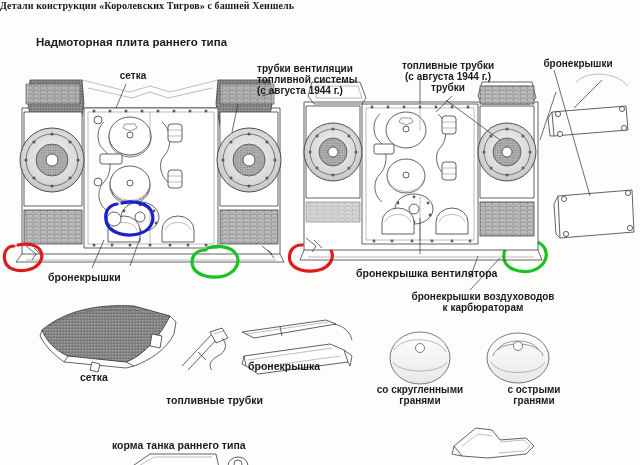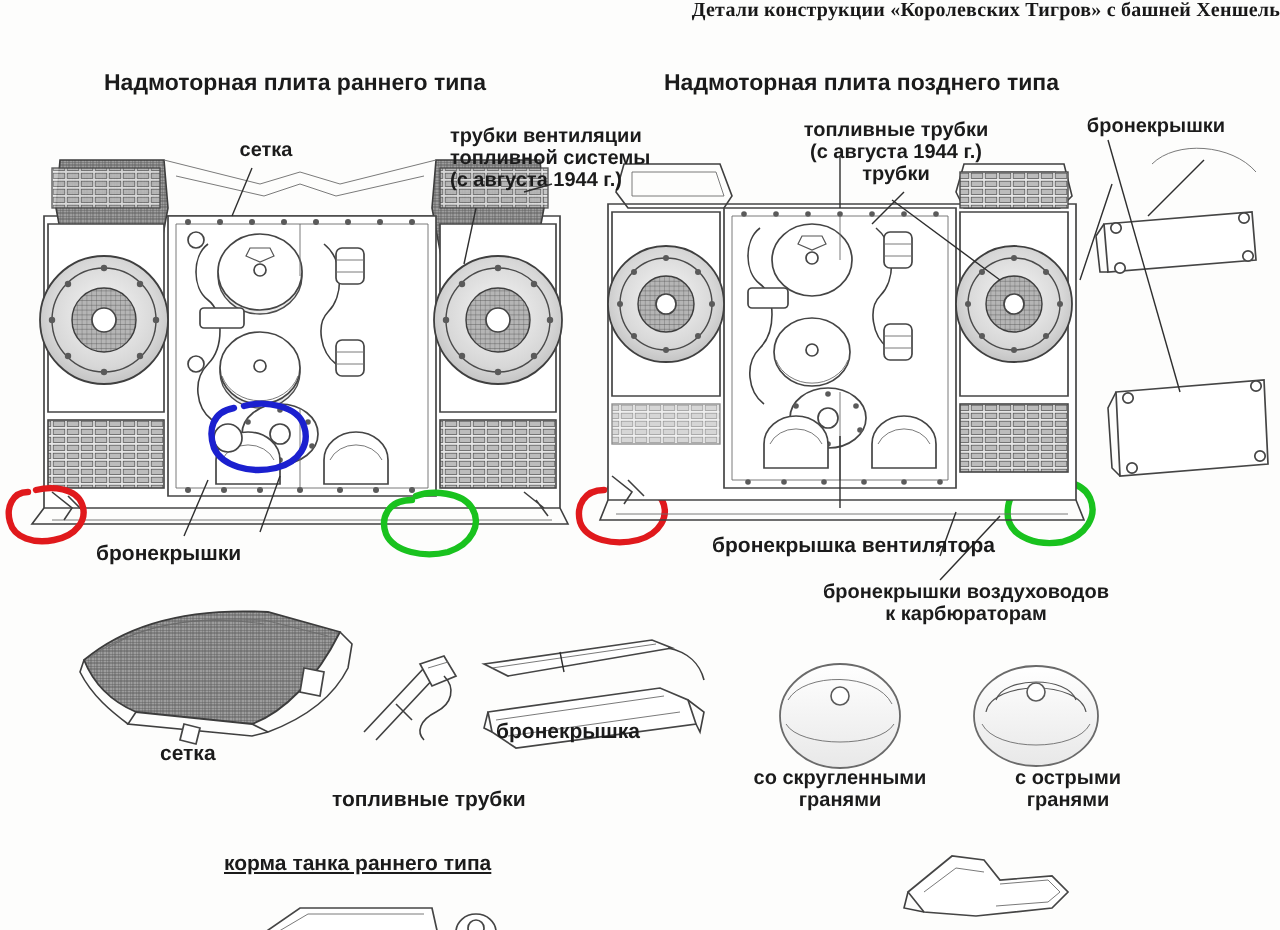--- a/index.html
+++ b/index.html
@@ -7,27 +7,27 @@
     width:640px;height:465px;position:relative;overflow:hidden;
     font-family:"Liberation Sans", sans-serif;
     color:#1c1c1c;
     background:#fdfdfc;
   }
   .page{position:absolute;inset:0;}
 
   
   .lbl{position:absolute;font-weight:bold;line-height:1.12;color:#1b1b1b;}
   .title{
-    left:0;right:0;top:10px;text-align:right;
+    left:0;right:0;top:10px;text-align:left;
     font-size:10px;font-weight:bold;letter-spacing:.1px;color:#181818;
     font-family:"Liberation Serif", serif;
   }
   .hdr{font-size:11.5px;}
   .ann{font-size:10px;text-align:center;}
-  .ann-l{font-size:10px;}
+  .ann-l{font-size:10px;margin-left:32px;}
   .cap{font-size:10.5px;}
 
   
   .draw{position:absolute;}
   svg{display:block;overflow:visible;}
   .ln{fill:none;stroke:#3f3f3f;stroke-width:.8;}
   .ln2{fill:none;stroke:#555;stroke-width:.6;}
   .lnw{fill:#ffffff;stroke:#454545;stroke-width:.85;}
   .thin{fill:none;stroke:#6b6b6b;stroke-width:.45;}
   .lead{fill:none;stroke:#2e2e2e;stroke-width:.7;}
@@ -40,22 +40,21 @@
   .mark-green{stroke:#19c21e;}
   .mark-blue{stroke:#1b20cf;}
 </style>
 </head>
 <body>
 
 <div class="page">
 
   <div class="title">Детали конструкции «Королевских Тигров» с башней Хеншель</div>
 
-  <div class="lbl hdr" style="left:52px;top:36px;">Надмоторная плита раннего типа</div>
-  <div class="lbl hdr" style="left:332px;top:36px;">Надмоторная плита позднего типа</div>
+  <div class="lbl hdr" style="left:36px;top:36px;">Надмоторная плита раннего типа</div>
 
   <svg width="0" height="0" style="position:absolute">
     <defs>
       <pattern id="meshpat" width="3" height="3" patternUnits="userSpaceOnUse">
         <rect width="3" height="3" fill="#9d9d9d"></rect>
         <path d="M0 0H3M0 1.5H3" stroke="#5c5c5c" stroke-width=".45"></path>
         <path d="M0 0V3M1.5 0V3" stroke="#5c5c5c" stroke-width=".35"></path>
       </pattern>
       <pattern id="meshpat2" width="2.4" height="2.4" patternUnits="userSpaceOnUse">
         <rect width="2.4" height="2.4" fill="#b5b5b5"></rect>
@@ -440,21 +439,21 @@
 
   <div class="lbl ann" style="left:358px;top:384px;width:124px;">
     <div>со скругленными</div>
     <div>гранями</div>
   </div>
   <div class="lbl ann" style="left:484px;top:384px;width:100px;">
     <div>с острыми</div>
     <div>гранями</div>
   </div>
 
-  <div class="lbl cap" style="left:112px;top:427px;text-decoration:underline;">корма танка раннего типа</div>
+  <div class="lbl cap" style="left:112px;top:440px;">корма танка раннего типа</div>
 
   <div class="draw" style="left:120px;top:448px;">
     <svg width="200" height="30" viewBox="0 0 200 30">
       <path class="lnw" d="M4 24 L30 6 L96 6 L100 24 Z"></path>
       <path class="thin" d="M12 22 L34 9 L92 9"></path>
       <ellipse cx="118" cy="18" rx="10" ry="9" class="lnw"></ellipse>
       <circle cx="118" cy="16" r="4" class="lnw"></circle>
       <path class="ln" d="M132 24 L196 22"></path>
     </svg>
   </div>

